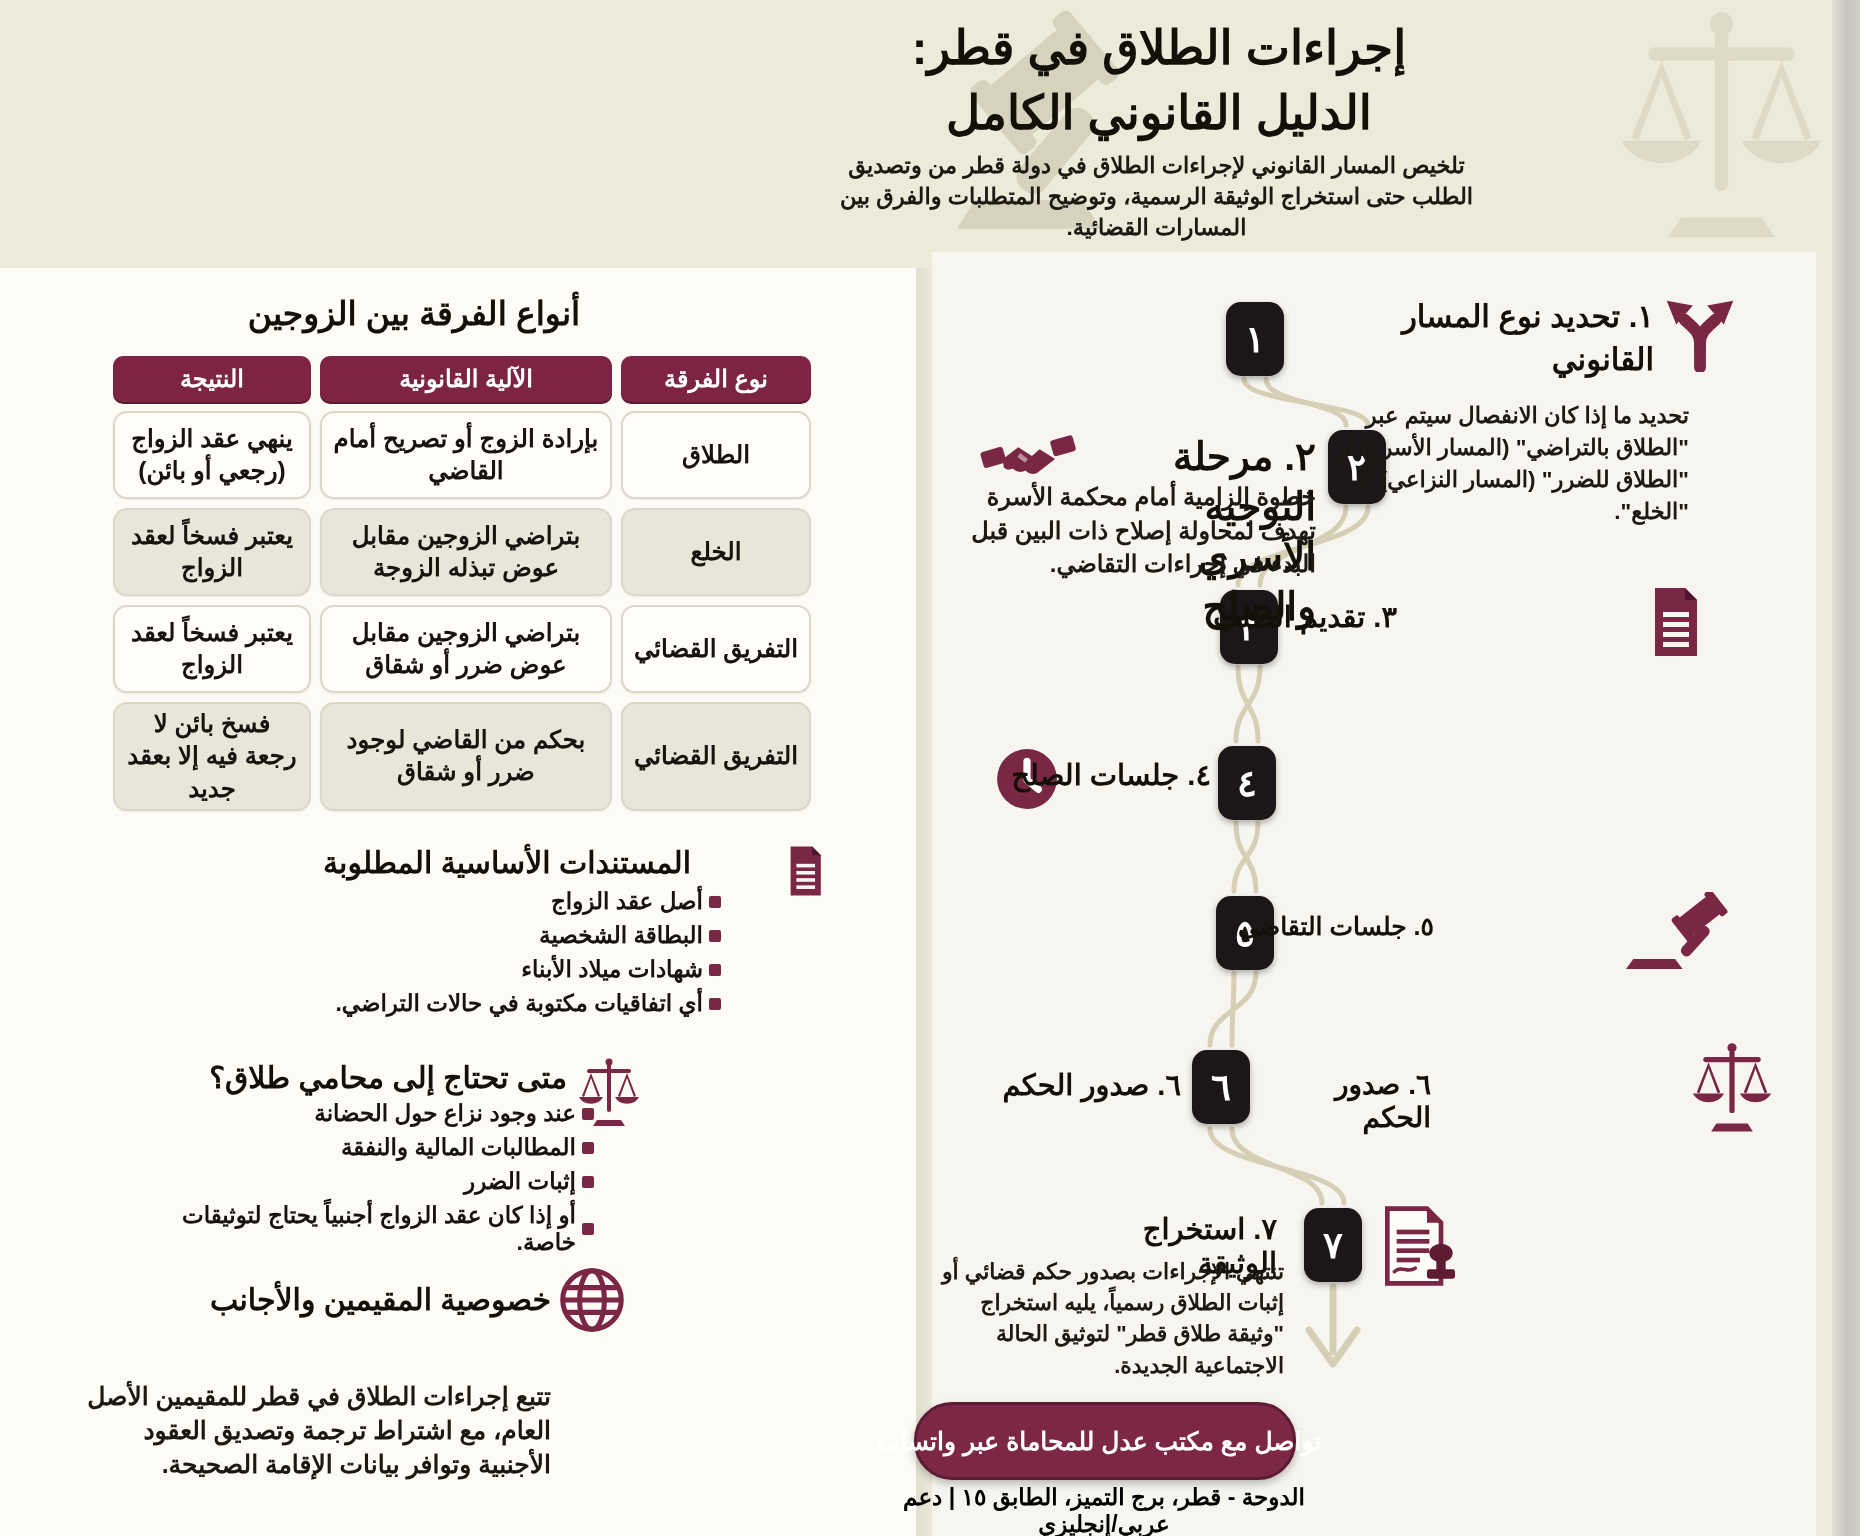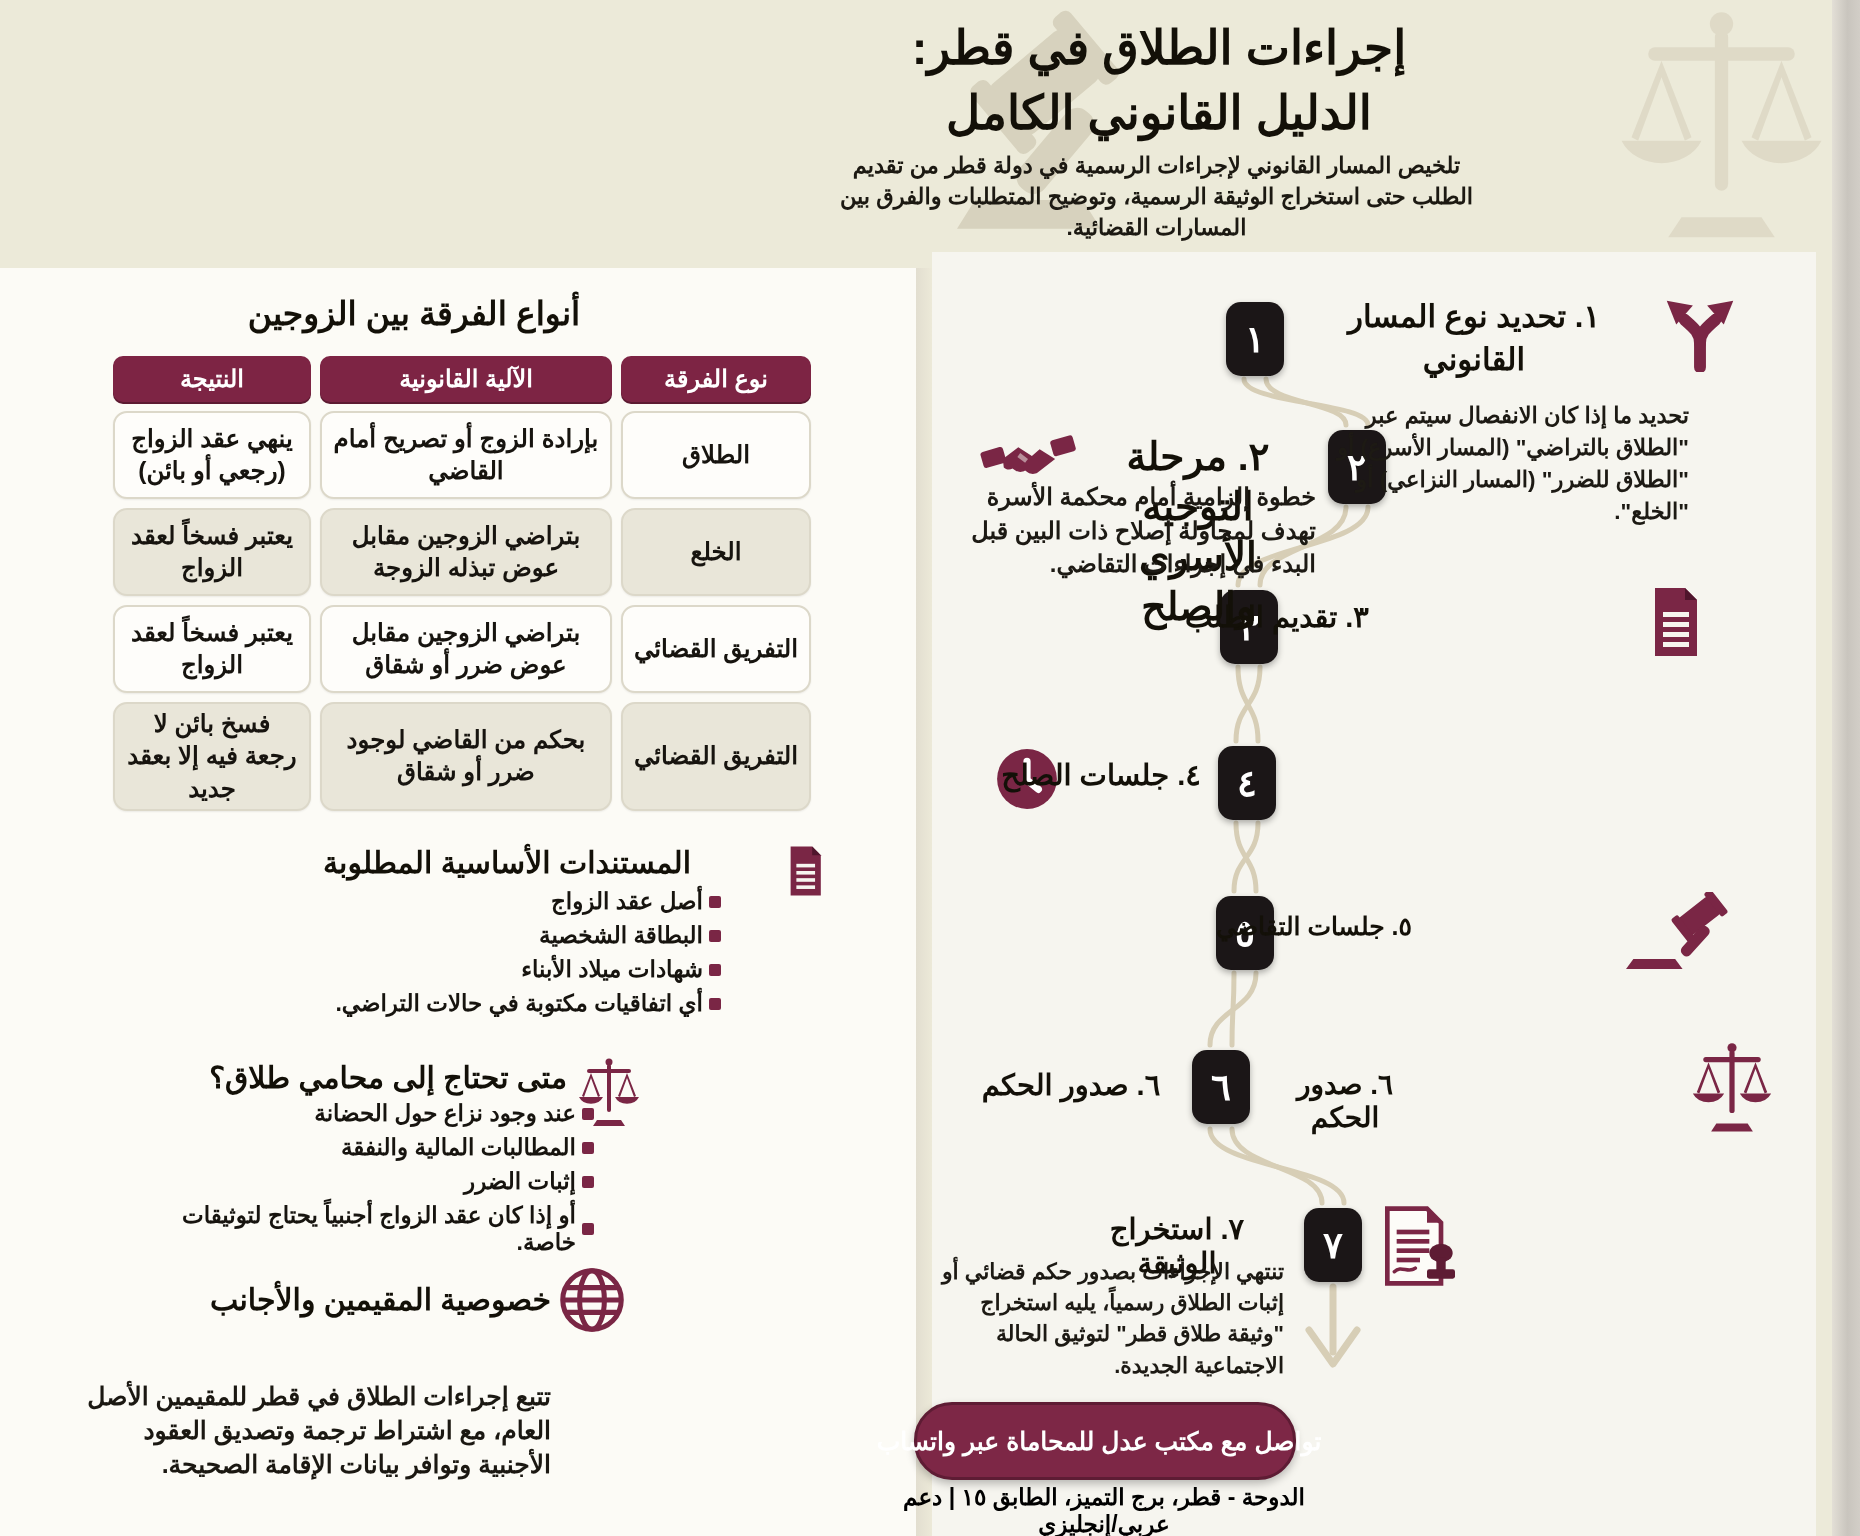--- a/index.html
+++ b/index.html
@@ -18,21 +18,21 @@
   .wm{position:absolute;opacity:.55;}
   
   .header-title{position:absolute;left:880px;top:16px;width:590px;text-align:center;
     font-size:47px;font-weight:800;line-height:1.38;letter-spacing:-1px;color:#131008;}
   .header-subtitle{position:absolute;left:845px;top:150px;width:655px;text-align:center;
     font-size:22.5px;font-weight:700;line-height:1.38;color:#1c1912;}
   
   .badge{position:absolute;width:58px;height:74px;background:#1b1617;border-radius:15px;
     color:#fff;display:flex;align-items:center;justify-content:center;
     font-size:37px;font-weight:800;box-shadow:0 3px 6px rgba(0,0,0,.3);}
-  .step-title{position:absolute;text-align:center;font-weight:800;color:#131008;}
+  .step-title{position:absolute;text-align:right;font-weight:800;color:#131008;}
   .step-desc{position:absolute;text-align:right;font-weight:700;color:#1d1a14;}
   .s1-title{left:1310px;top:296px;width:360px;font-size:31px;line-height:1.38;}
   .s1-desc{left:1310px;top:400px;width:395px;font-size:22.5px;line-height:1.42;}
   .s2-title{left:1096px;top:432px;width:236px;font-size:39px;line-height:1.28;}
   .s2-desc{left:948px;top:480px;width:384px;font-size:24px;line-height:1.4;}
   .s3-title{left:1173px;top:600px;width:240px;font-size:29px;}
   .s4-title{left:1007px;top:758px;width:220px;font-size:29px;}
   .s5-title{left:1210px;top:912px;width:240px;font-size:25px;}
   .s6-title-left{left:977px;top:1068px;width:220px;font-size:29px;}
   .s6-title-right{left:1275px;top:1068px;width:172px;font-size:28px;}
@@ -103,21 +103,21 @@
       </g>
       <rect x="28" y="26" width="9" height="28" rx="4" transform="rotate(40 32 40)"></rect>
       <path d="M10 54 h30 l5 8 H5 z"></path>
     </g>
   </svg>
 
   <div class="header-title">
     <div>إجراءات الطلاق في قطر:</div>
     <div>الدليل القانوني الكامل</div>
   </div>
-  <div class="header-subtitle">تلخيص المسار القانوني لإجراءات الرسمية في دولة قطر من تقديم الطلب حتى استخراج الوثيقة الرسمية، وتوضيح المتطلبات والفرق بين المسارات القضائية.</div>
+  <div class="header-subtitle">تلخيص المسار القانوني لإجراءات الطلاق في دولة قطر من وتصديق الطلب حتى استخراج الوثيقة الرسمية، وتوضيح المتطلبات والفرق بين المسارات القضائية.</div>
 
   <svg style="position:absolute;left:1140px;top:280px;" width="330" height="1130" viewBox="0 0 330 1130">
     <g fill="none" stroke="#d7ceb6" stroke-width="5" stroke-linecap="round">
       <path d="M120 99 C120 124 244 122 244 145"></path>
         <path d="M142 99 C142 124 222 122 222 145"></path>
       <path d="M222 227 C222 268 136 266 136 305"></path>
         <path d="M244 227 C244 268 114 266 114 305"></path>
       <path d="M114 387 C114 426 134 424 134 461"></path>
         <path d="M136 387 C136 426 112 424 112 461"></path>
       <path d="M112 543 C112 579 132 577 132 611"></path>

